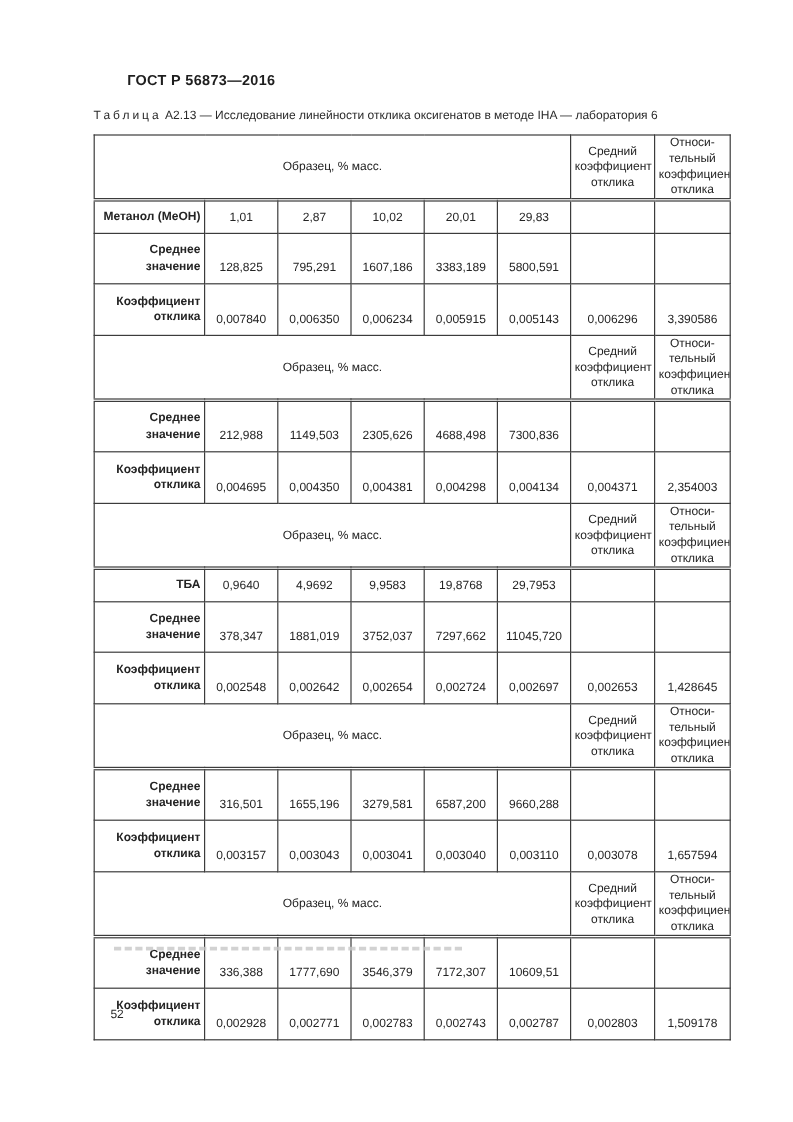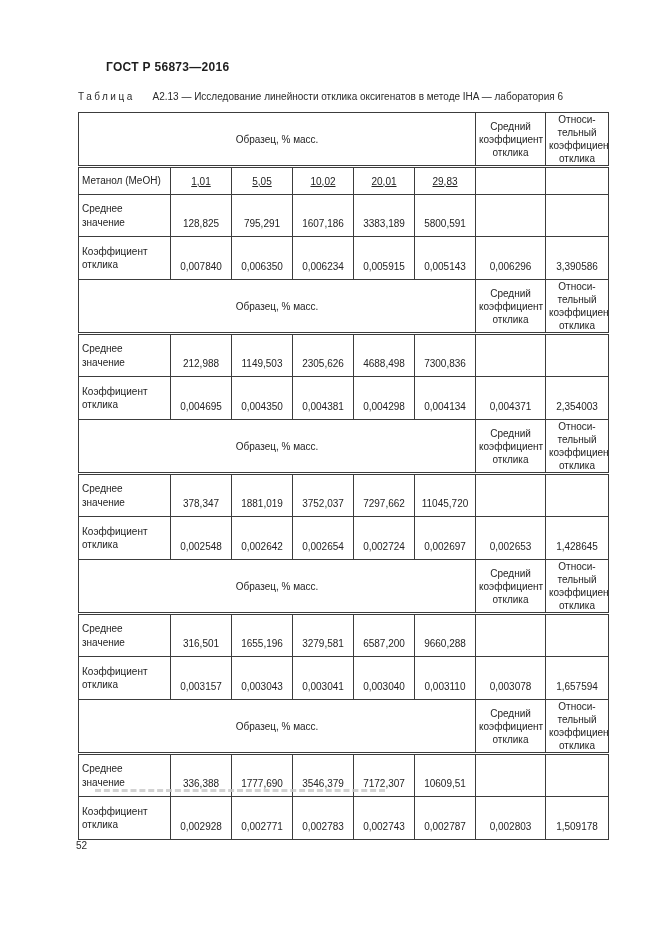--- a/index.html
+++ b/index.html
@@ -26,21 +26,21 @@
   }
   .table-title {
     position: absolute;
     left: 78px; top: 91px;
     font-size: 10px;
     color: #2a2a2a;
     white-space: nowrap;
   }
   .table-title .spaced {
     letter-spacing: 2.5px;
-    margin-right: 15px;
+    margin-right: 0;
     text-align: center;
   }
   table.gost {
     position: absolute;
     left: 78px; top: 112px;
     width: 530px;
     border-collapse: collapse;
     table-layout: fixed;
   }
   table.gost td {
@@ -54,42 +54,43 @@
   tr.hdr-row td { border-bottom: 3px double #3c3c3c; }
   td.hdr-small {
     font-size: 9px;
     line-height: 1.3;
     white-space: pre-line;
   }
   tr.compound-row td { height: 26px; vertical-align: middle; }
   tr.mean-row td   { height: 34px; }
   tr.coeff-row td  { height: 35px; }
   td.lbl {
-    text-align: left;
+    text-align: right;
     padding-left: 6px;
     vertical-align: middle;
     white-space: pre-line;
     line-height: 1.35;
+    font-weight: bold;
   }
   td.num { text-align: center; }
   tr.mean-row td.num, tr.coeff-row td.num {
     vertical-align: bottom;
     padding-bottom: 7px;
   }
-  tr.compound-row td.num { vertical-align: middle; text-decoration: underline; }
+  tr.compound-row td.num { vertical-align: middle; }
   .artifact-dashes {
     position: absolute;
     left: 95px; top: 789px;
     width: 290px; height: 0;
     border-top: 3px dashed #c8c8c8;
     opacity: 0.8;
   }
   .page-number {
     position: absolute;
-    left: 76px; top: 840px;
+    left: 92px; top: 840px;
     font-size: 10px;
     color: #2a2a2a;
   }
 </style>
 </head>
 <body>
 
 <div class="page">
 
   <div class="doc-header">ГОСТ Р 56873—2016</div>
@@ -115,21 +116,21 @@
 коэффициент
 отклика</td>
         <td class="hdr-small">Относи-
 тельный
 коэффициент
 отклика</td>
       </tr>
       <tr class="compound-row">
         <td class="lbl">Метанол (MeOH)</td>
         <td class="num">1,01</td>
-        <td class="num">5,05</td>
+        <td class="num">2,87</td>
         <td class="num">10,02</td>
         <td class="num">20,01</td>
         <td class="num">29,83</td>
         <td></td>
         <td></td>
       </tr>
       <tr class="mean-row">
         <td class="lbl">Среднее
 значение</td>
         <td class="num">128,825</td>
@@ -188,20 +189,30 @@
       <tr class="hdr-row">
         <td colspan="6">Образец, % масс.</td>
         <td class="hdr-small">Средний
 коэффициент
 отклика</td>
         <td class="hdr-small">Относи-
 тельный
 коэффициент
 отклика</td>
       </tr>
+      <tr class="compound-row">
+        <td class="lbl">ТБА</td>
+        <td class="num">0,9640</td>
+        <td class="num">4,9692</td>
+        <td class="num">9,9583</td>
+        <td class="num">19,8768</td>
+        <td class="num">29,7953</td>
+        <td></td>
+        <td></td>
+      </tr>
       <tr class="mean-row">
         <td class="lbl">Среднее
 значение</td>
         <td class="num">378,347</td>
         <td class="num">1881,019</td>
         <td class="num">3752,037</td>
         <td class="num">7297,662</td>
         <td class="num">11045,720</td>
         <td></td>
         <td></td>

